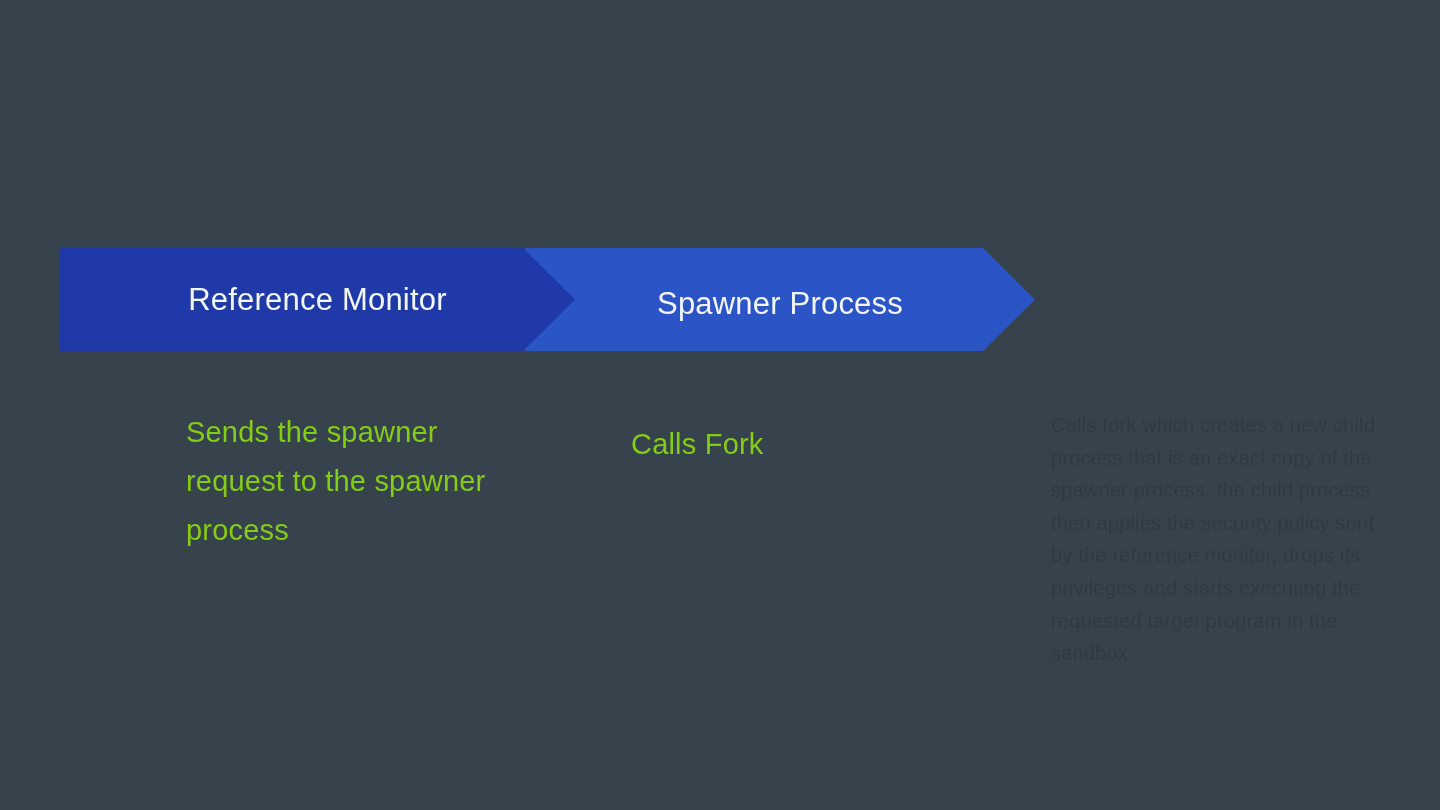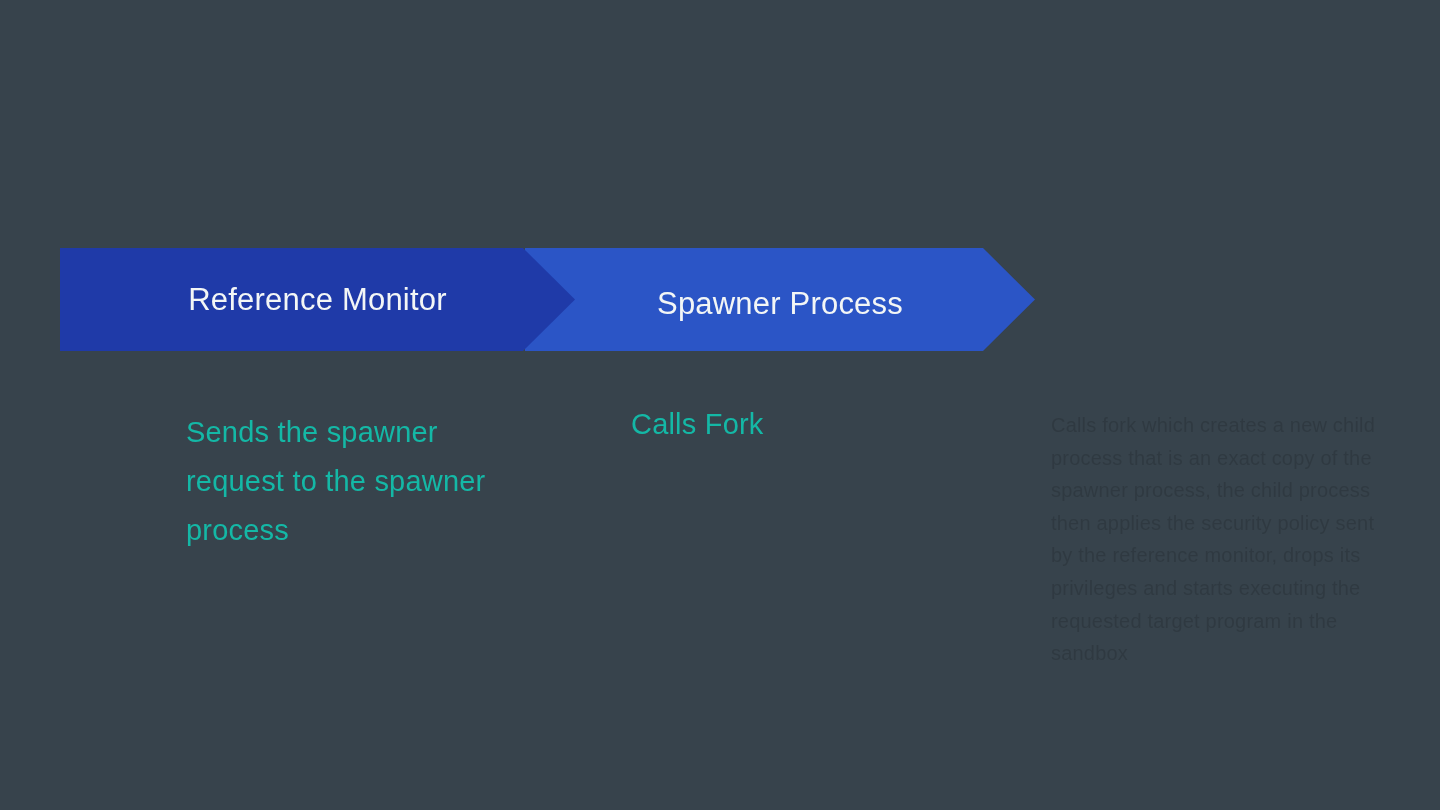--- a/index.html
+++ b/index.html
@@ -40,27 +40,27 @@
   .chevron-3 {
     left: 932px; width: 475px;
     background: #4285F2;
     z-index: 1;
     padding-right: 52px;
   }
 
   
   .desc {
     position: absolute;
-    color: #14b8a6;
+    color: #84cc16;
     font-size: 29px;
     line-height: 49px;
     letter-spacing: 0.2px;
   }
   .desc-1 { left: 118px; top: 340px; width: 330px; }
-  .desc-2 { left: 563px; top: 332px; width: 330px; }
+  .desc-2 { left: 563px; top: 352px; width: 330px; }
   .desc-3 {
     left: 983px; top: 341px; width: 345px;
     font-size: 20px;
     line-height: 32.6px;
     color: rgba(0, 0, 0, 0.14);   
   }
 </style>
 </head>
 <body>
 

